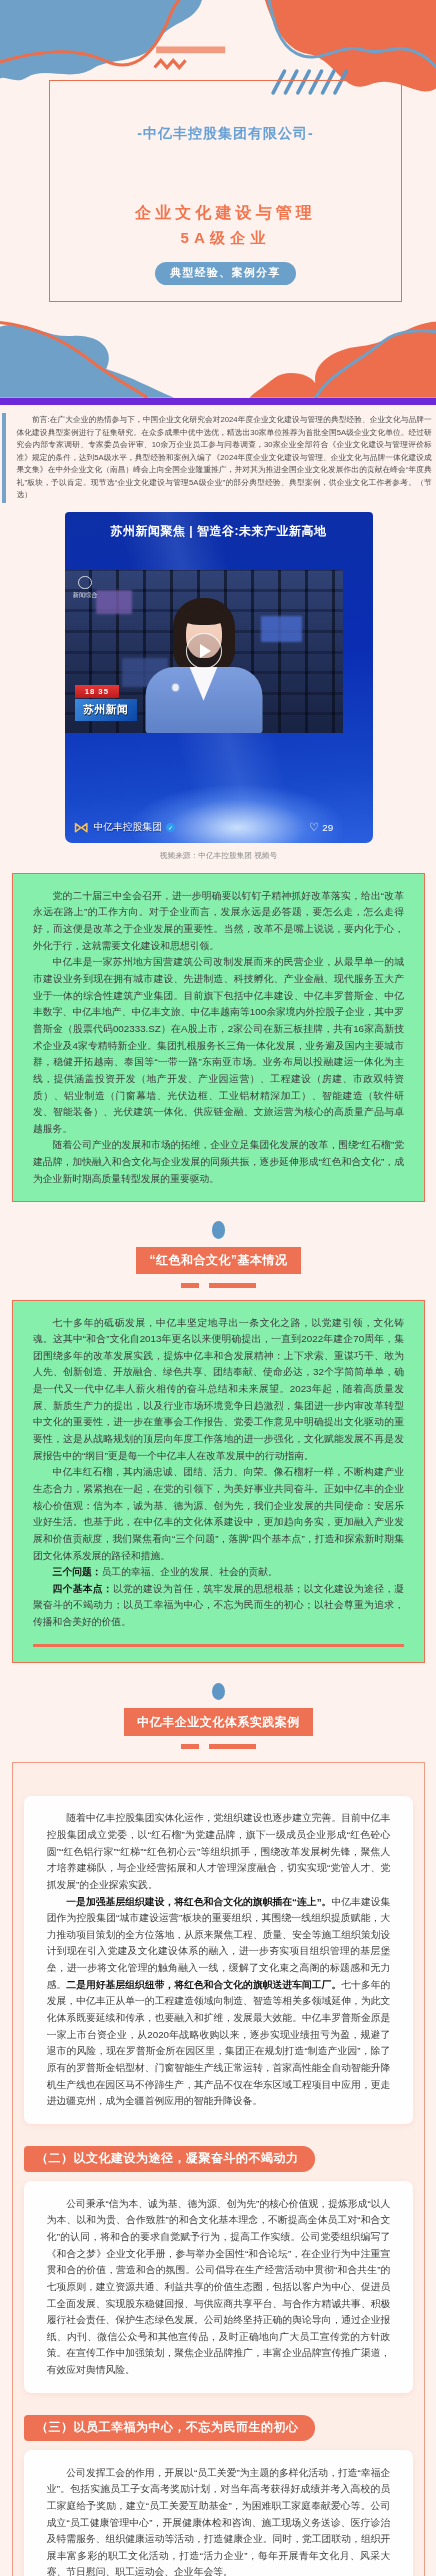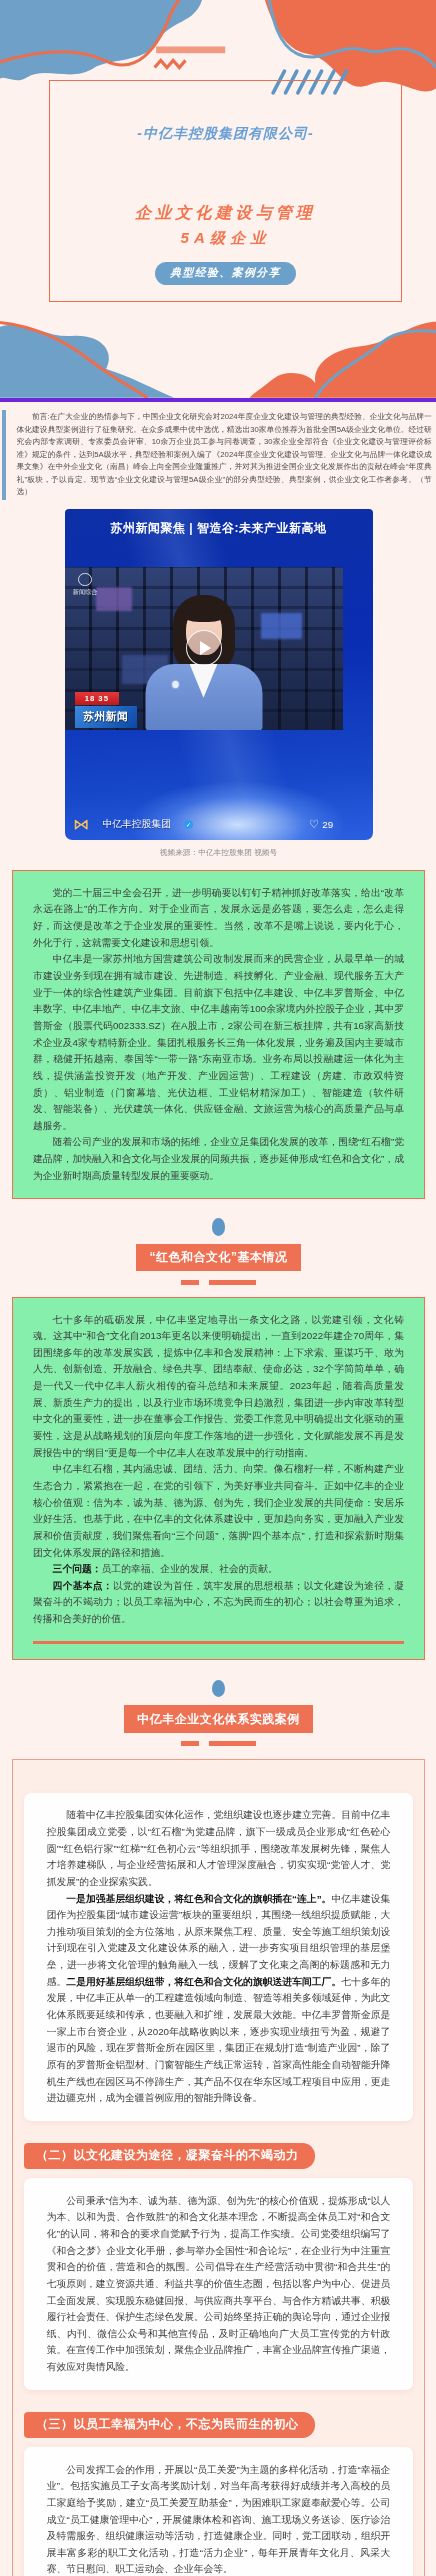--- a/index.html
+++ b/index.html
@@ -1,20 +1,20 @@
 <!DOCTYPE html>
 <html style="font-size:8.2px"><head>
 <meta charset="utf-8">
 <style>
   html,body{margin:0;padding:0;}
   body{width:437px;background:#fdf2ee;font-family:"Liberation Sans","DejaVu Sans",sans-serif;}
   .page{width:437px;overflow:hidden;background:#fdf2ee;}
 
   
-  .cover{position:relative;height:398px;overflow:hidden;border-bottom:4px solid #6d28d9;font-style:italic;}
+  .cover{position:relative;height:398px;overflow:hidden;border-bottom:7px solid #6d28d9;}
   .deco-top{position:absolute;top:0;left:0;}
   .deco-bottom{position:absolute;bottom:0;left:0;}
   .frame{position:absolute;left:49px;top:80px;width:353px;height:222px;border:1.5px solid #ea6f4d;box-sizing:border-box;text-align:center;}
   .frame .t1{margin-top:44px;font-size:14px;font-weight:bold;color:#68a0d6;letter-spacing:1px;}
   .frame .t2{margin-top:60px;font-size:16px;font-weight:bold;color:#f3744d;letter-spacing:4.1px;}
   .frame .t3{margin-top:5.2px;font-size:15px;font-weight:bold;color:#f3744d;letter-spacing:5.2px;}
   .frame .badge{display:inline-block;margin-top:13.4px;background:#6ba0cb;color:#fff;font-size:10.8px;font-weight:bold;padding:4.6px 15.5px;border-radius:515px;letter-spacing:1.5px;}
 
   
   .preface{position:relative;margin:7.2px 0 0;padding:2.1px 5.2px 2.1px 16.5px;}
@@ -37,25 +37,25 @@
   .watermark .wm-circ{display:block;width:13.4px;height:13.4px;margin:0 auto 1px;border:1px solid rgba(255,255,255,.8);border-radius:50%;box-sizing:border-box;}
   .anchor{position:absolute;left:50%;bottom:0;transform:translateX(-50%);width:124px;height:135px;}
   .hair{position:absolute;left:50%;top:0;transform:translateX(-50%);width:62px;height:78px;background:#261b16;border-radius:29px 29px 26px 26px;}
   .face{position:absolute;left:50%;top:13.4px;transform:translateX(-50%);width:36px;height:47px;background:linear-gradient(#f6d8c6,#eec3ae);border-radius:46% 46% 44% 44%;}
   .fringe{position:absolute;left:50%;top:9.3px;transform:translateX(-50%);width:44px;height:17.5px;background:#261b16;border-radius:50% 50% 40% 40%;}
   .suit{position:absolute;left:50%;bottom:0;transform:translateX(-50%);width:117px;height:66px;background:linear-gradient(#7d9ede,#5f82c8);border-radius:29px 29px 3.1px 3.1px;}
   .shirt{position:absolute;left:50%;top:0;transform:translateX(-50%);width:28px;height:34px;background:#f8f8fb;clip-path:polygon(0 0,100% 0,50% 100%);}
   .brooch{position:absolute;left:27px;top:17.5px;width:6.7px;height:6.7px;border-radius:50%;background:#e9effa;box-shadow:0 0 2.1px #fff;}
   .play{position:absolute;left:50%;top:50%;transform:translate(-50%,-50%);width:34px;height:34px;border:1.5px solid rgba(255,255,255,.9);border-radius:50%;background:rgba(20,30,60,.15);}
   .play:after{content:"";position:absolute;left:13.4px;top:9.3px;border-left:11.3px solid #fff;border-top:7.2px solid transparent;border-bottom:7.2px solid transparent;}
-  .badge-group{position:absolute;left:10.3px;bottom:2px;}
+  .badge-group{position:absolute;left:10.3px;bottom:12px;}
   .time-badge{width:44px;height:13px;background:linear-gradient(#e53939,#bc1a1a);color:#fff;font-size:7.7px;font-weight:bold;text-align:center;line-height:13px;letter-spacing:1px;}
   .tv-logo{width:62px;height:21.6px;margin-top:1px;background:linear-gradient(135deg,#3b8ade,#0b47a8);color:#fff;font-size:10.8px;font-weight:bold;text-align:center;line-height:21.6px;letter-spacing:0.5px;text-shadow:0.5px 0.5px 0.5px #123;}
   .v-glow{position:absolute;left:0;bottom:0;width:278px;height:110px;background:radial-gradient(ellipse 155px 62px at 62% 86%,rgba(210,230,255,.95),rgba(120,170,255,.35) 45%,rgba(40,80,200,0) 70%);}
-  .v-footer{position:absolute;left:0;bottom:0;width:278px;height:30px;display:flex;align-items:center;padding:0 9.3px;box-sizing:border-box;color:#fff;gap:9px;}
+  .v-footer{position:absolute;left:0;bottom:0;width:278px;height:30px;display:flex;align-items:center;padding:0 9.3px;box-sizing:border-box;color:#fff;}
   .v-footer .name{font-size:9.8px;margin:0 4.1px 0 5.2px;text-shadow:0 0.5px 1px rgba(0,0,40,.5);}
   .verified{display:inline-block;width:9.3px;height:9.3px;background:#2f9bf0;color:#fff;border-radius:50%;font-size:6.2px;line-height:9.3px;text-align:center;}
   .likes{margin-left:auto;font-size:9.8px;display:flex;align-items:center;gap:3.1px;}
   .heart{font-size:11.3px;line-height:1;}
 
   .caption{text-align:center;font-size:7.7px;color:#8d8d8d;margin:8.2px 0 0;}
 
   
   .obox{margin:12.4px 12.4px 0;border:1px solid #ee7154;padding:13.4px 19.6px;background:#86efac;}
   .obox p,.card p,.closing p{margin:0;font-size:9.8px;line-height:1.7;color:#3c3c3c;text-align:justify;text-indent:2em;}

